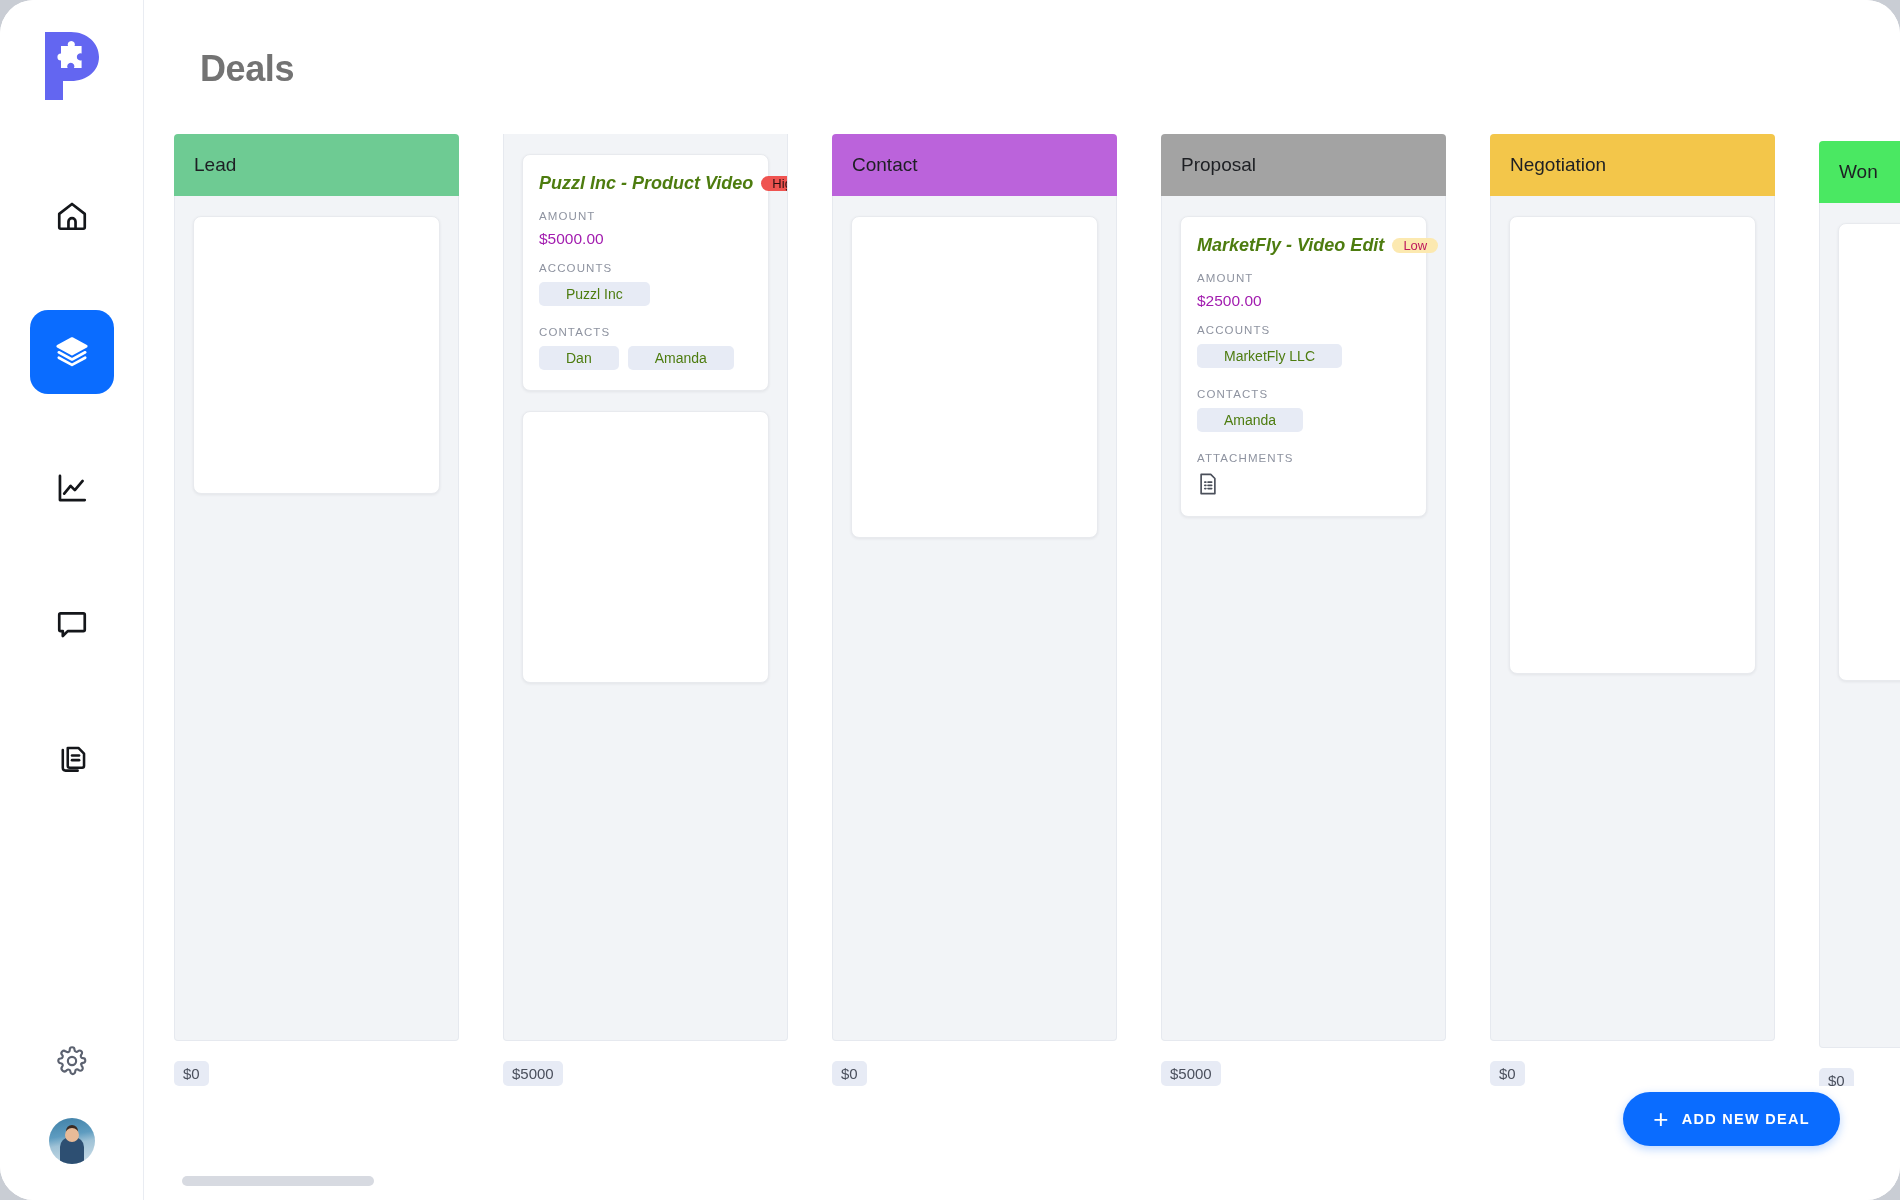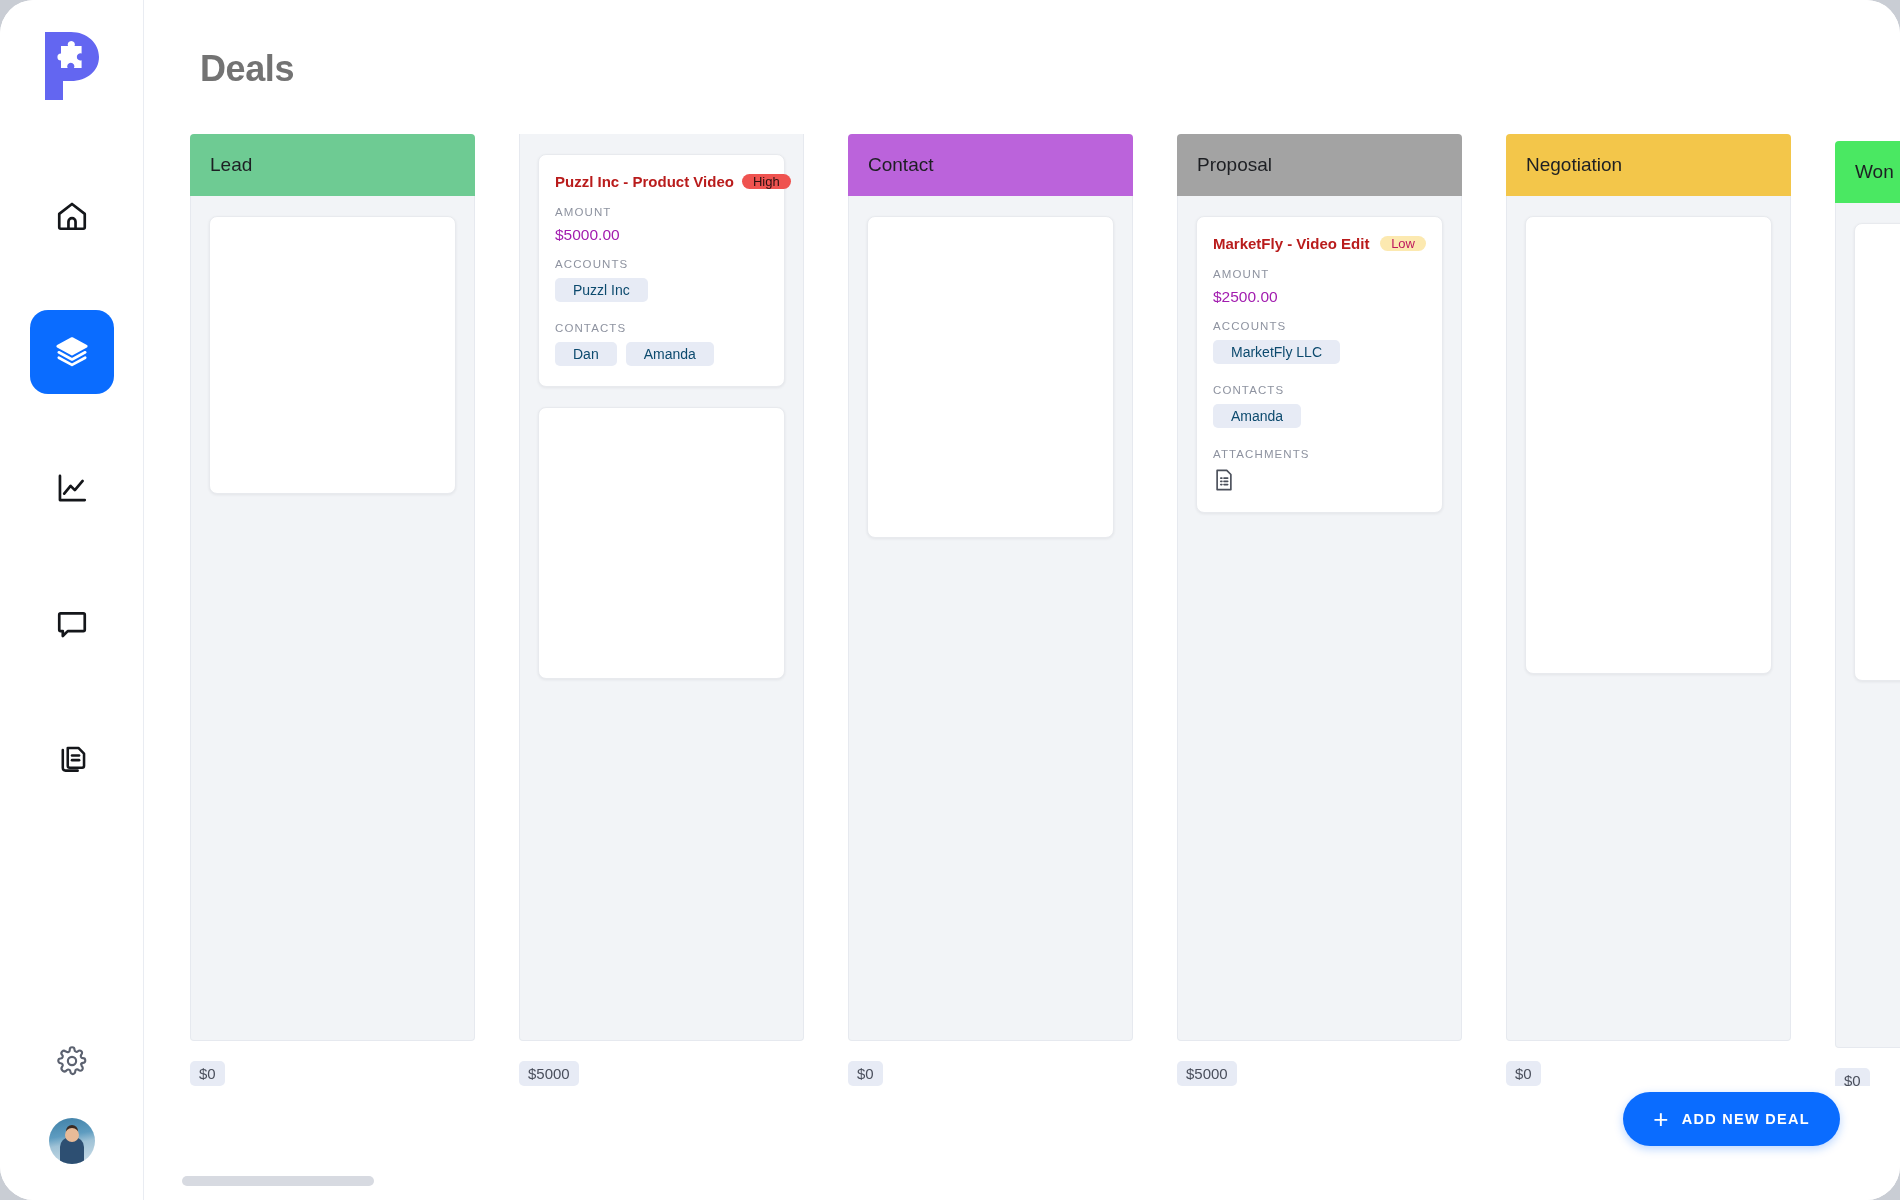--- a/index.html
+++ b/index.html
@@ -86,21 +86,21 @@
     position: absolute;
     left: 56px; top: 48px;
     font-size: 36px;
     font-weight: bold;
     color: #737373;
     letter-spacing: -0.4px;
   }
 
   .board {
     position: absolute;
-    left: 16px; top: 134px;
+    left: 0; top: 134px;
     right: 0;
     height: 952px;
     overflow: hidden;
   }
   .board-inner {
     display: flex;
     gap: 44px;
     padding-left: 30px;
     height: 100%;
   }
@@ -152,24 +152,25 @@
   .card.empty-tall { height: 278px; padding: 0; }
 
   .card-head {
     display: flex;
     align-items: center;
     justify-content: space-between;
     gap: 8px;
     margin-bottom: 16px;
   }
   .card-title {
-    font-size: 15px;
+    font-size: 18px;
     font-weight: bold;
-    color: #b91c1c;
+    color: #4d7c0f;
     white-space: nowrap;
+    font-style: italic;
   }
   .badge {
     font-size: 13px;
     border-radius: 12px;
     padding: 0 11px;
     white-space: nowrap;
   }
   .badge.high { background: #ef5350; color: #2b1111; }
   .badge.low  { background: #fce9b0; color: #be185d; }
 
@@ -180,24 +181,24 @@
     margin-bottom: 8px;
   }
   .amount {
     font-size: 15.5px;
     color: #a21caf;
     margin-bottom: 14px;
   }
   .chip-row { display: flex; flex-wrap: wrap; gap: 9px; margin-bottom: 20px; }
   .chip {
     background: #e7ebf5;
-    color: #0c4a6e;
+    color: #4d7c0f;
     font-size: 14px;
     border-radius: 5px;
-    padding: 4px 18px;
+    padding: 4px 27px;
   }
   .attach-row { margin-top: 2px; }
 
   
   .add-deal-btn {
     position: absolute;
     right: 60px;
     bottom: 54px;
     background: #0a6cff;
     color: #fff;

